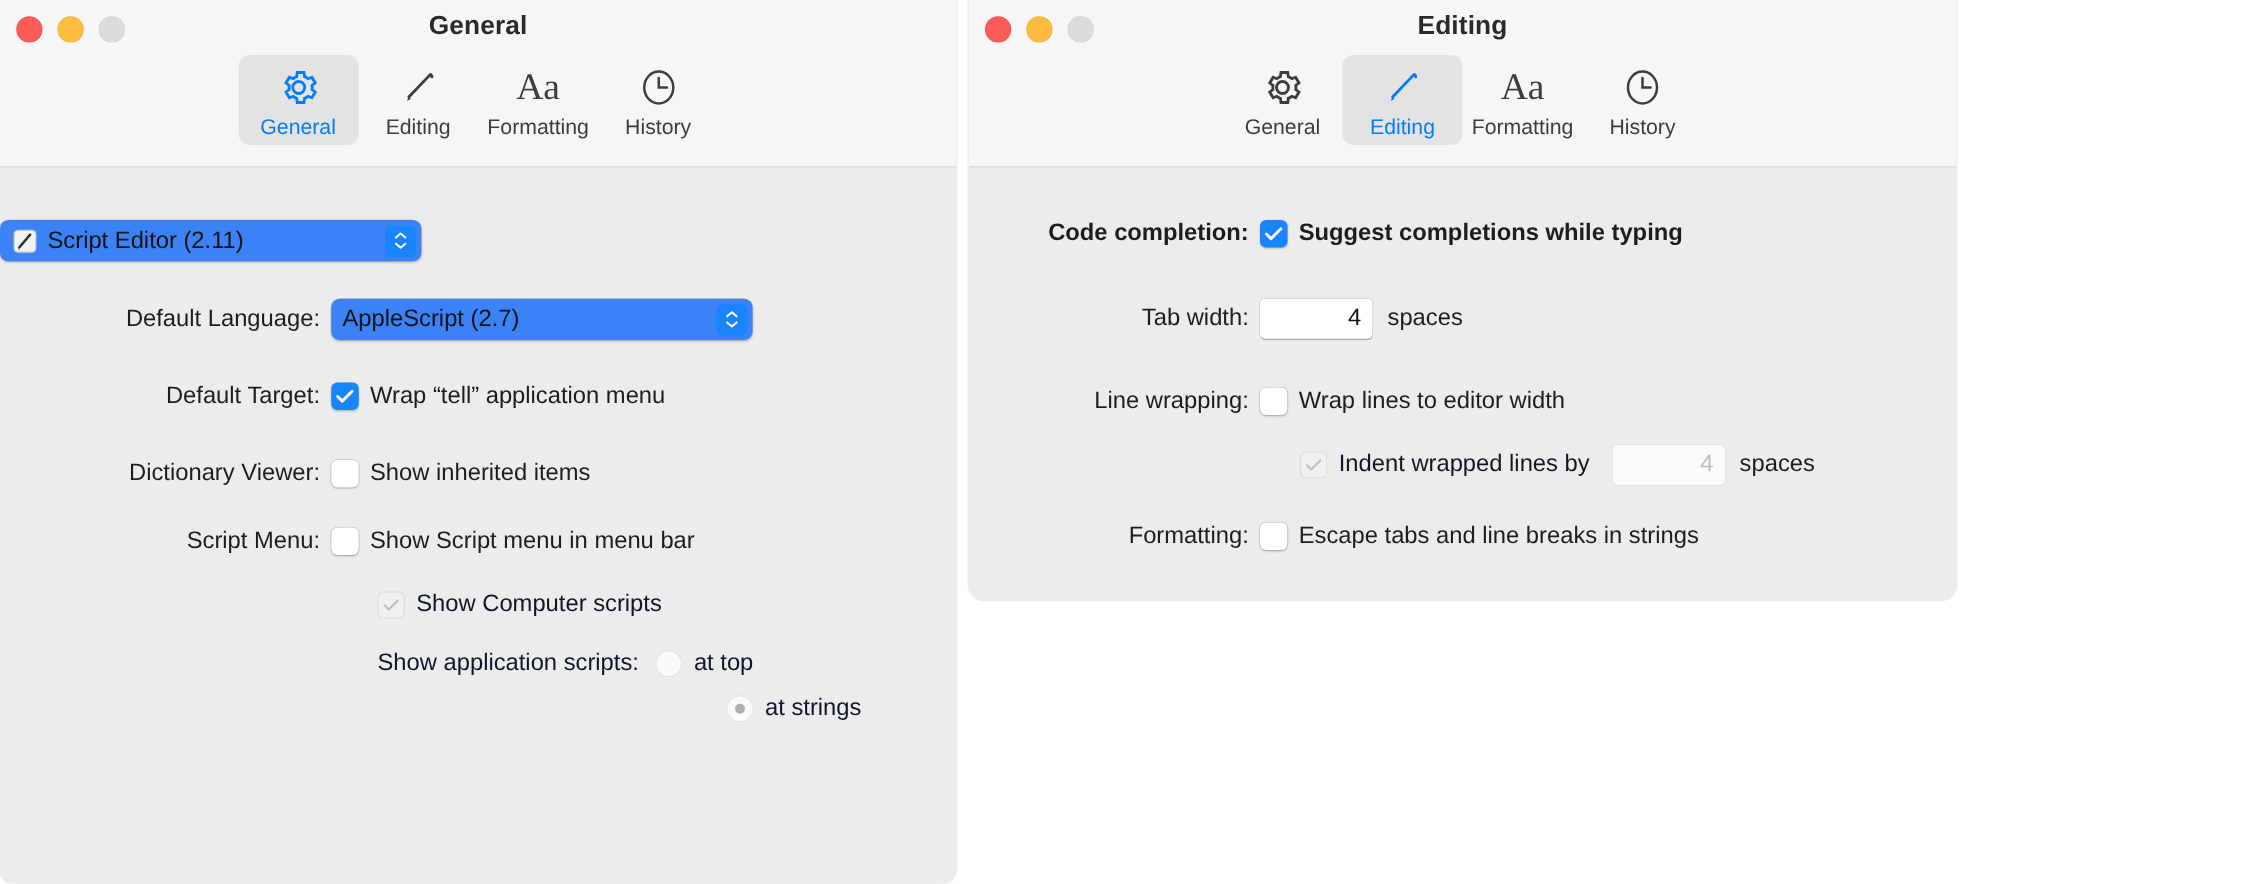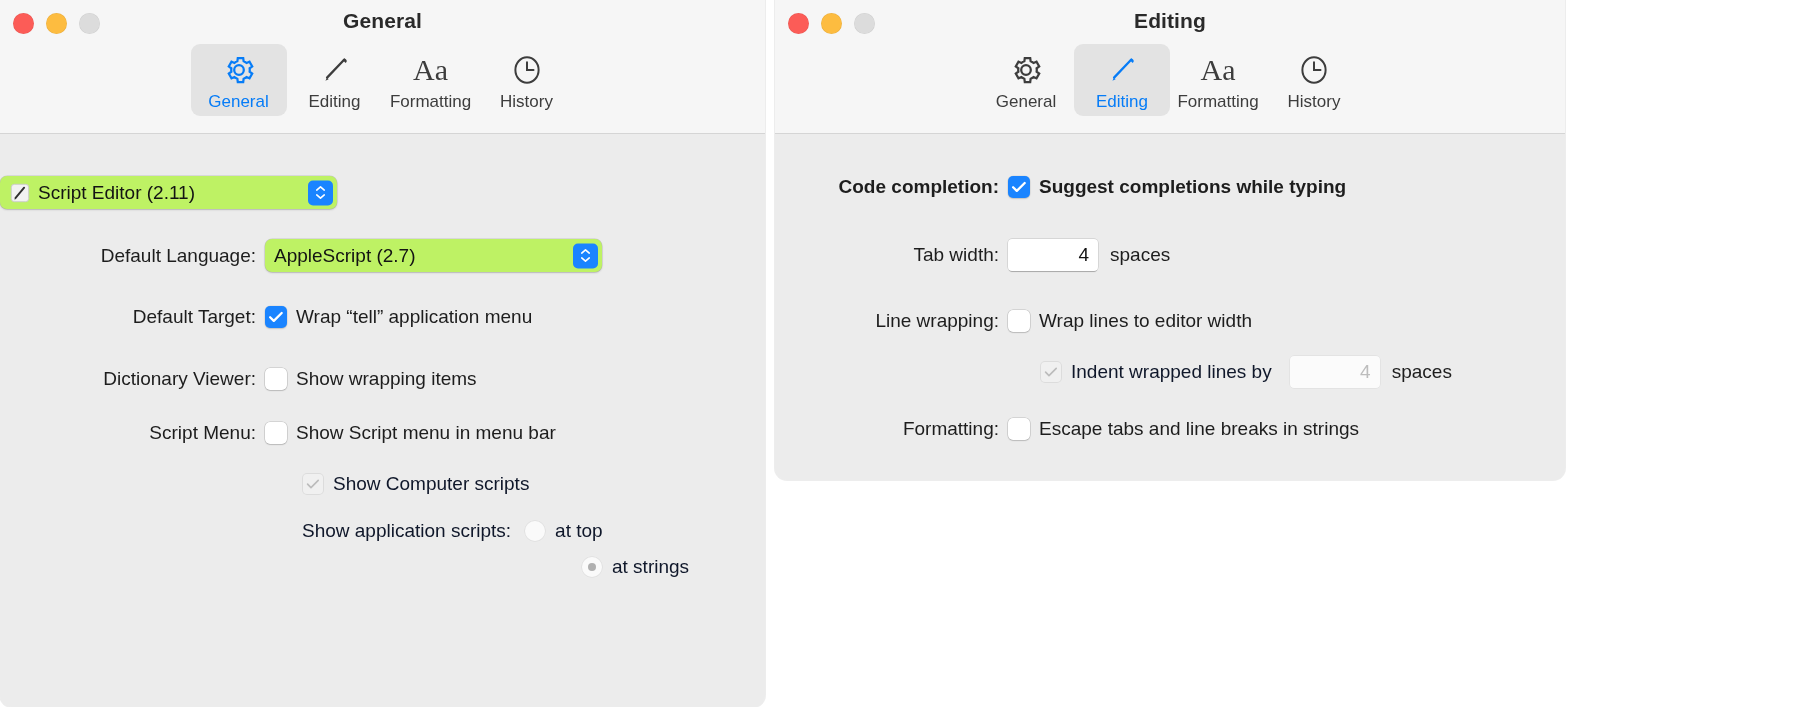--- a/index.html
+++ b/index.html
@@ -108,21 +108,21 @@
   .ctrl-text {
     font-size: 19px;
     color: #1d1d1d;
   }
   .ctrl-text.dim { color: #0f172a; }
 
   
   .popup {
     position: relative;
     height: 33px;
-    background: #bef264;
+    background: #3b82f6;
     border-radius: 7px;
     box-shadow: 0 0 0 0.5px rgba(0,0,0,0.15), 0 1px 2px rgba(0,0,0,0.16);
     display: flex;
     align-items: center;
     padding: 0 40px 0 9px;
     box-sizing: border-box;
   }
   .popup .popup-text {
     font-size: 19px;
     color: #131313;
@@ -309,21 +309,21 @@
           <svg width="15" height="12" viewBox="0 0 15 12" fill="none" stroke="#ffffff" stroke-width="2.3" stroke-linecap="round" stroke-linejoin="round">
               <path d="M1.6 6.2 5.3 9.9 13.2 2"></path>
             </svg>
         </div>
         <span class="ctrl-text">Wrap “tell” application menu</span>
       </div>
 
       <div class="row" style="top:234px; left:0; width:733px;">
         <div class="row-label" style="width:265px; padding-right:9px; box-sizing:border-box;">Dictionary Viewer:</div>
         <div class="cb off"></div>
-        <span class="ctrl-text">Show wrapping items</span>
+        <span class="ctrl-text">Show inherited items</span>
       </div>
 
       <div class="row" style="top:288px; left:0; width:733px;">
         <div class="row-label" style="width:265px; padding-right:9px; box-sizing:border-box;">Script Menu:</div>
         <div class="cb off"></div>
         <span class="ctrl-text">Show Script menu in menu bar</span>
       </div>
 
       <div class="row" style="top:339px; left:302px;">
         <div class="cb on-dim">

